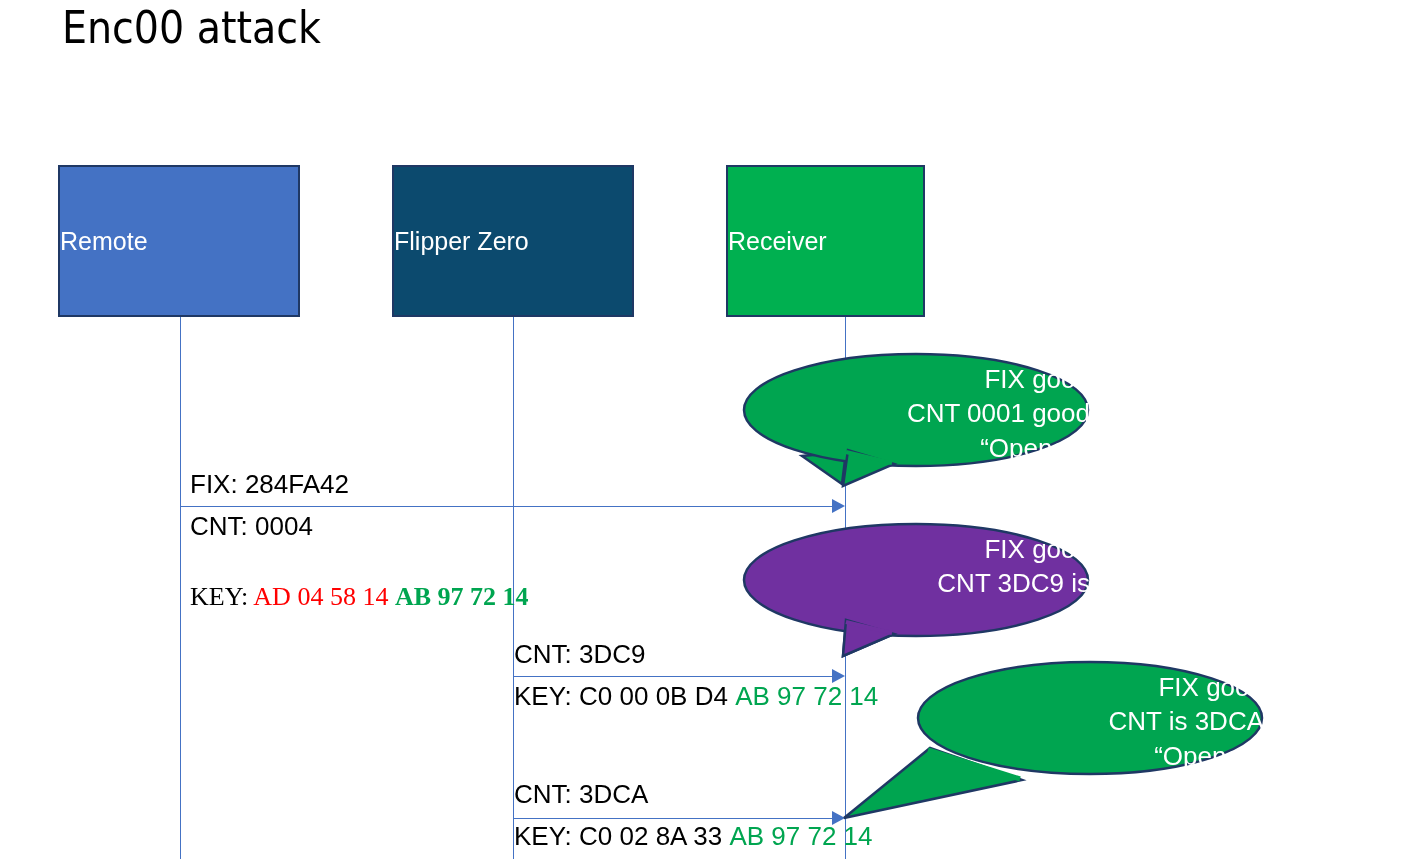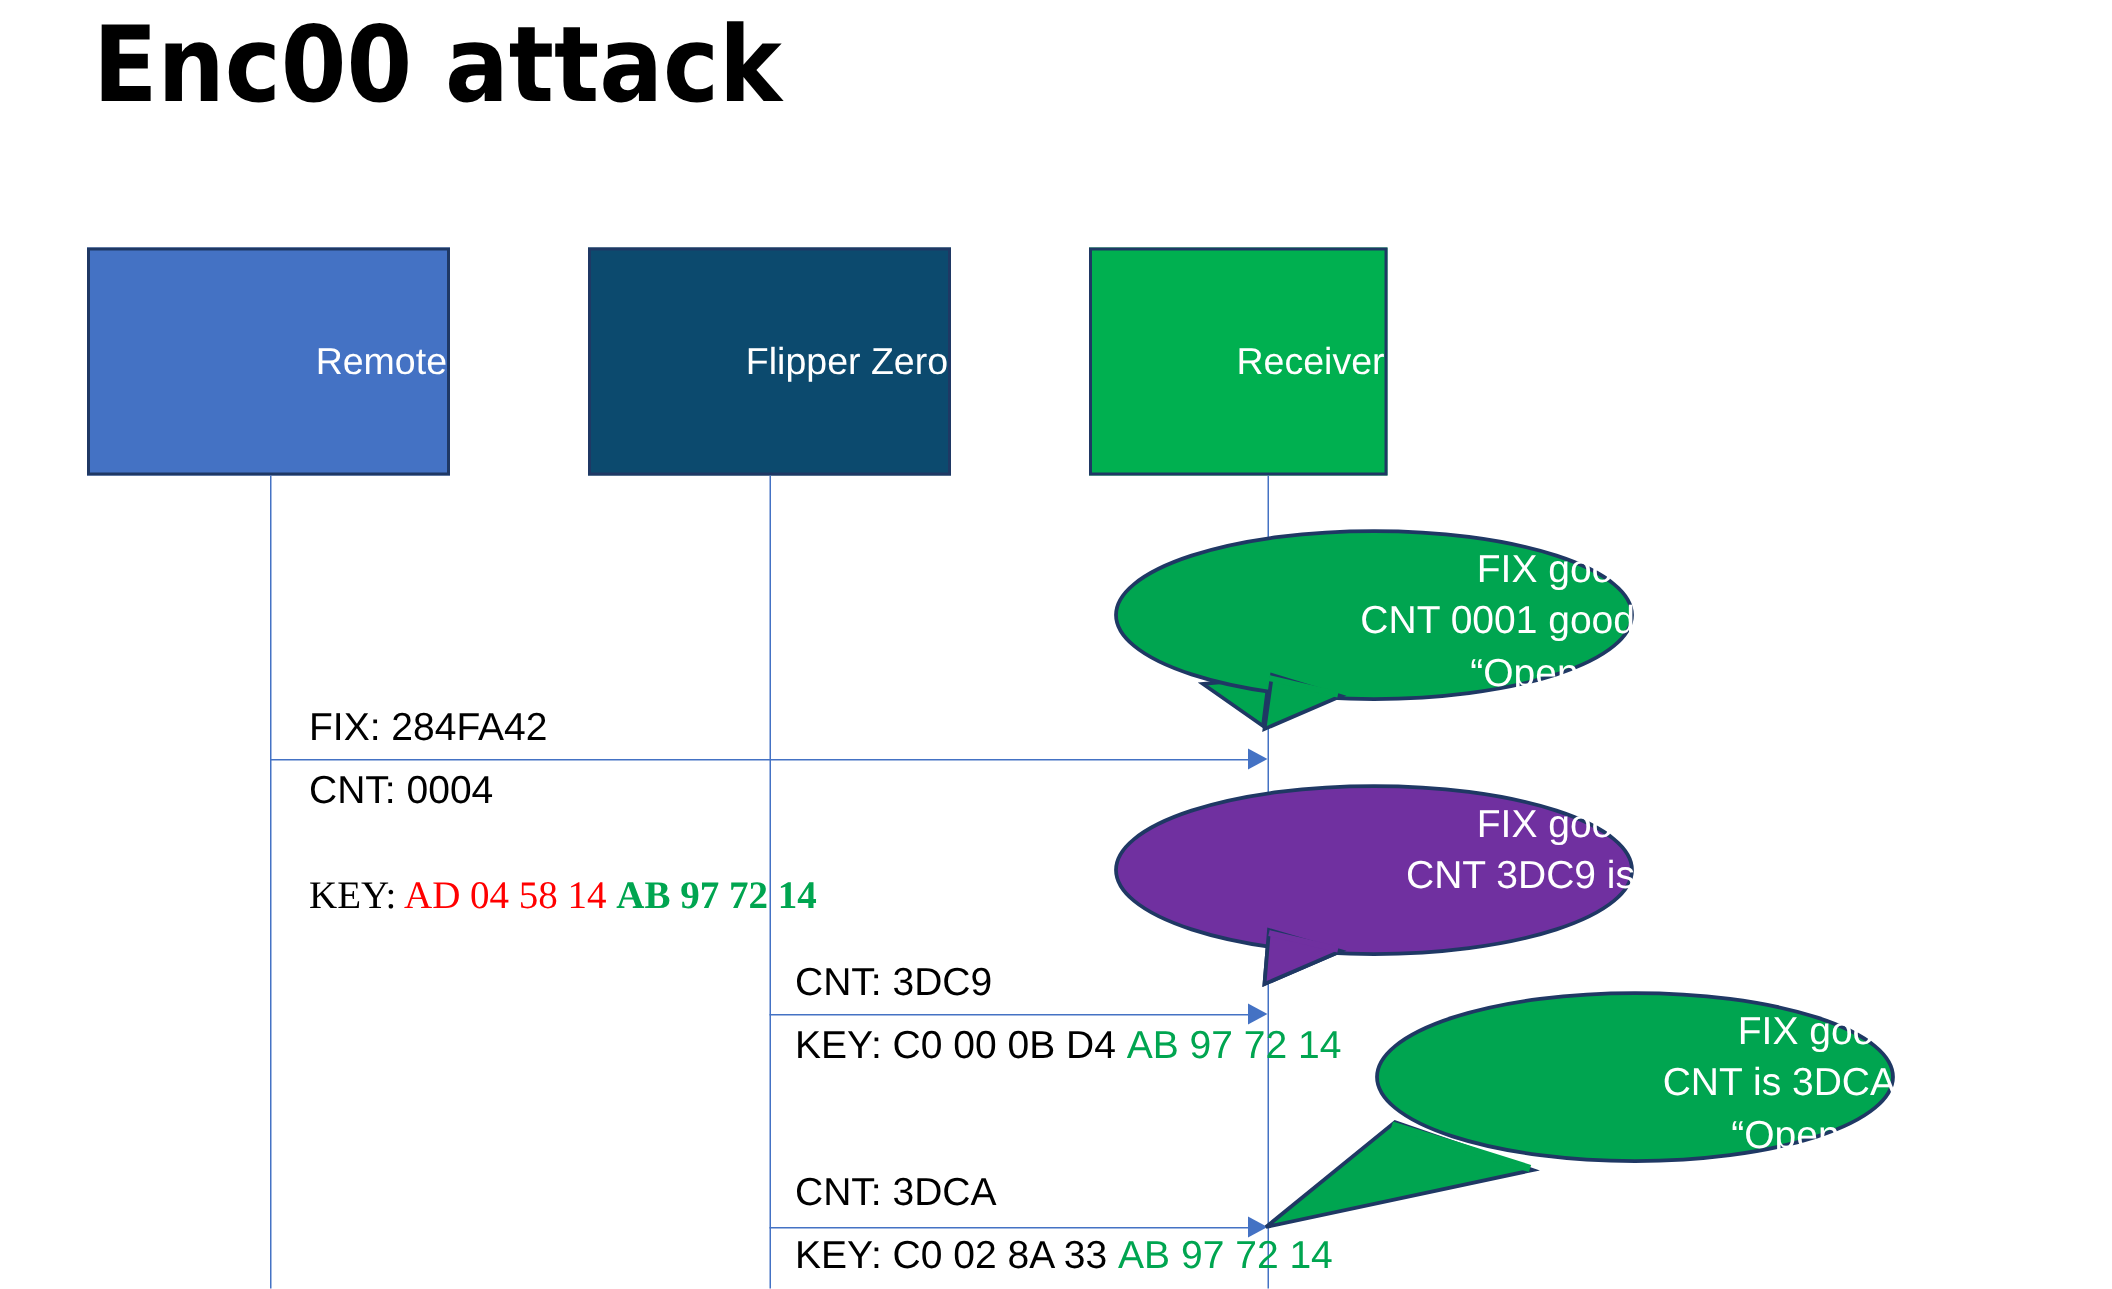--- a/index.html
+++ b/index.html
@@ -14,38 +14,38 @@
     overflow: hidden;
     font-family: "Liberation Sans", sans-serif;
     color: #000000;
   }
 
   
   #slide-title {
     position: absolute;
     left: 62px;
     top: 2px;
-    font-size: 70px;
-    font-weight: 700;
+    font-size: 44px;
+    font-weight: 400;
     letter-spacing: 0px;
     color: #000000;
     white-space: nowrap;
     font-family: "DejaVu Sans Condensed", "Liberation Sans", sans-serif;
     font-stretch: condensed;
     text-align: center;
   }
 
   
   .actor-box {
     position: absolute;
     box-sizing: border-box;
     border: 2px solid #1F3864;
     display: flex;
     align-items: center;
-    justify-content: flex-end;
+    justify-content: flex-start;
     color: #ffffff;
     font-size: 25px;
     font-weight: 400;
   }
   #actor-remote   { left: 58px;  top: 165px; width: 242px; height: 152px; background: #4472C4; }
   #actor-flipper  { left: 392px; top: 165px; width: 242px; height: 152px; background: #0c4a6e; }
   #actor-receiver { left: 726px; top: 165px; width: 199px; height: 152px; background: #00B050; }
 
   
   .lifeline {
@@ -82,21 +82,20 @@
   #msg3-head { left: 832px; top: 811px; }
 
   
   .msg-label {
     position: absolute;
     font-size: 26px;
     font-weight: 400;
     color: #000000;
     white-space: nowrap;
     line-height: 1.15;
-    margin-left: 16px;
   }
   #label-fix    { left: 190px; top: 470px; }
   #label-cnt1   { left: 190px; top: 512px; text-align: center; }
   #label-key1   { left: 190px; top: 582px; font-family: Liberation Serif, serif; }
   #label-cnt2   { left: 514px; top: 640px; }
   #label-key2   { left: 514px; top: 682px; }
   #label-cnt3   { left: 514px; top: 780px; }
   #label-key3   { left: 514px; top: 822px; }
 
   .hex-red   { color: #FF0000; }

